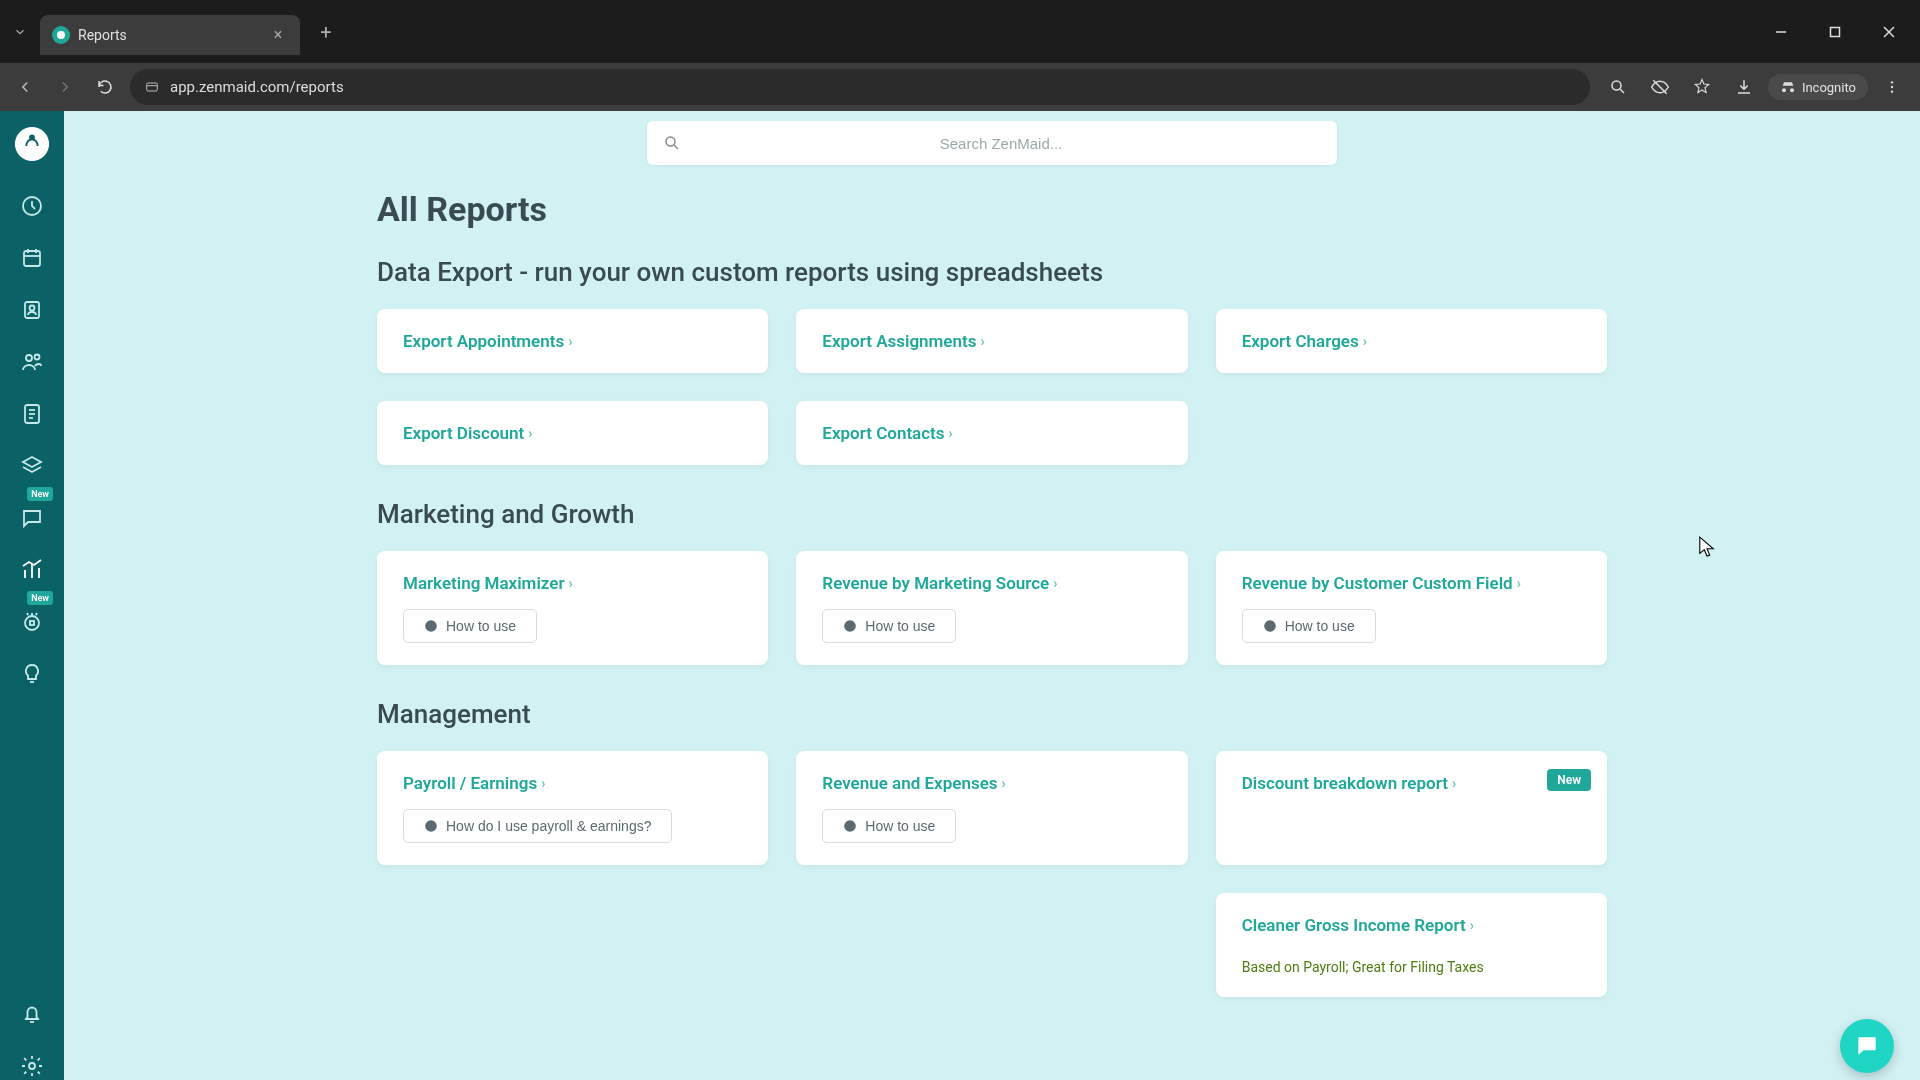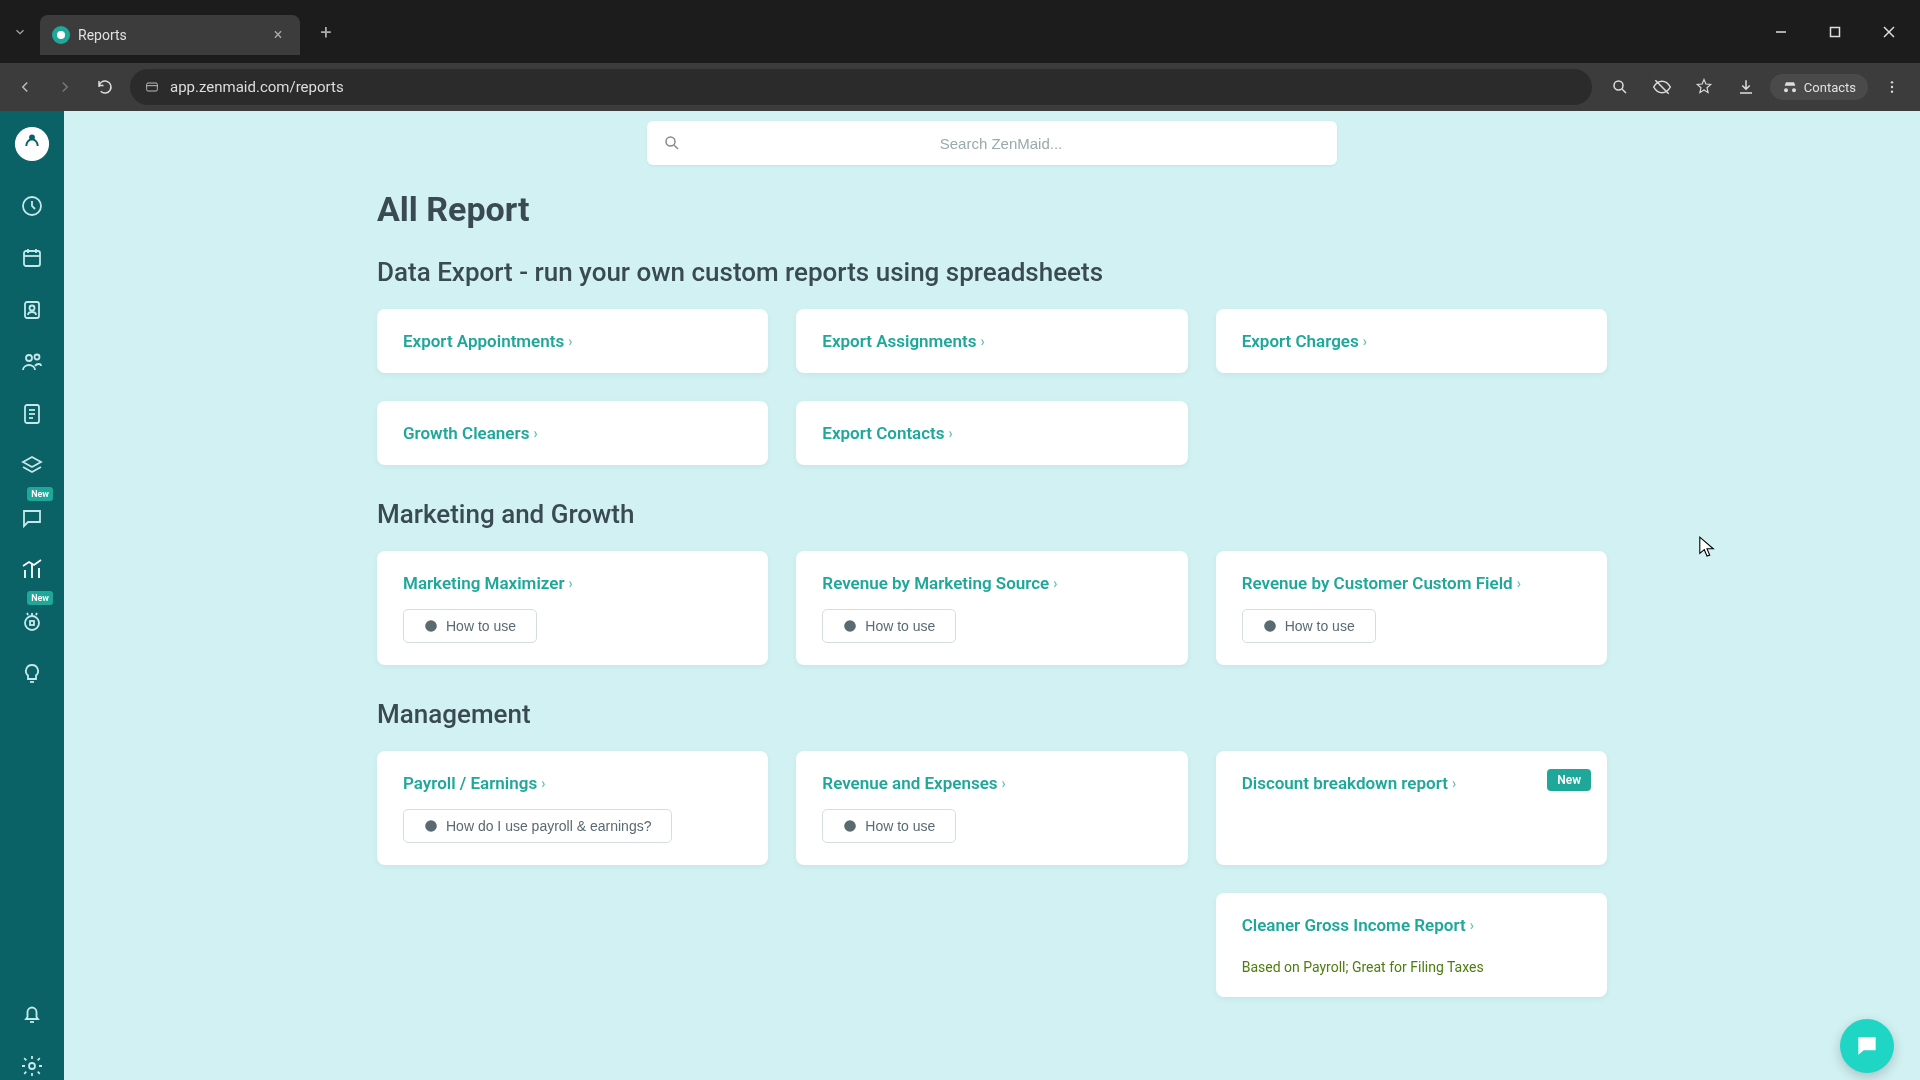--- a/index.html
+++ b/index.html
@@ -152,21 +152,21 @@
         </div>
       <div class="nav-icon">
           <svg width="18" height="18" viewBox="0 0 24 24">
             <path d="M12 3v12m-5-5l5 5 5-5M4 20h16" stroke="#ddd" stroke-width="2" fill="none"></path>
           </svg>
         </div>
       <div class="incognito-badge">
         <svg width="16" height="16" viewBox="0 0 24 24">
             <path d="M4 10h16l-2-5H6l-2 5zm2 4a3 3 0 100 6 3 3 0 000-6zm12 0a3 3 0 100 6 3 3 0 000-6z" fill="#ddd"></path>
           </svg>
-        <span>Contacts</span>
+        <span>Incognito</span>
       </div>
       <div class="nav-icon">
           <svg width="16" height="16" viewBox="0 0 24 24">
             <circle cx="12" cy="5" r="1.8" fill="#ddd"></circle>
             <circle cx="12" cy="12" r="1.8" fill="#ddd"></circle>
             <circle cx="12" cy="19" r="1.8" fill="#ddd"></circle>
           </svg>
         </div>
     </div>
   </div>
@@ -274,21 +274,21 @@
       <div class="search-box">
         <svg viewBox="0 0 24 24">
             <circle cx="10" cy="10" r="6"></circle>
             <line x1="15" y1="15" x2="20" y2="20"></line>
           </svg>
         <input placeholder="Search ZenMaid..." style="">
       </div>
     </div>
 
     <div class="content">
-      <h1>All Report</h1>
+      <h1>All Reports</h1>
 
       <h2>Data Export - run your own custom reports using spreadsheets</h2>
       <div class="card-grid">
         <div class="card">
           <a class="card-link">
               <span>Export Appointments</span> 
               <span class="chev">›</span>
             </a>
         </div>
         <div class="card">
@@ -298,21 +298,21 @@
             </a>
         </div>
         <div class="card">
           <a class="card-link">
               <span>Export Charges</span> 
               <span class="chev">›</span>
             </a>
         </div>
         <div class="card">
           <a class="card-link">
-              <span>Growth Cleaners</span> 
+              <span>Export Discount</span> 
               <span class="chev">›</span>
             </a>
         </div>
         <div class="card">
           <a class="card-link">
               <span>Export Contacts</span> 
               <span class="chev">›</span>
             </a>
         </div>
       </div>

